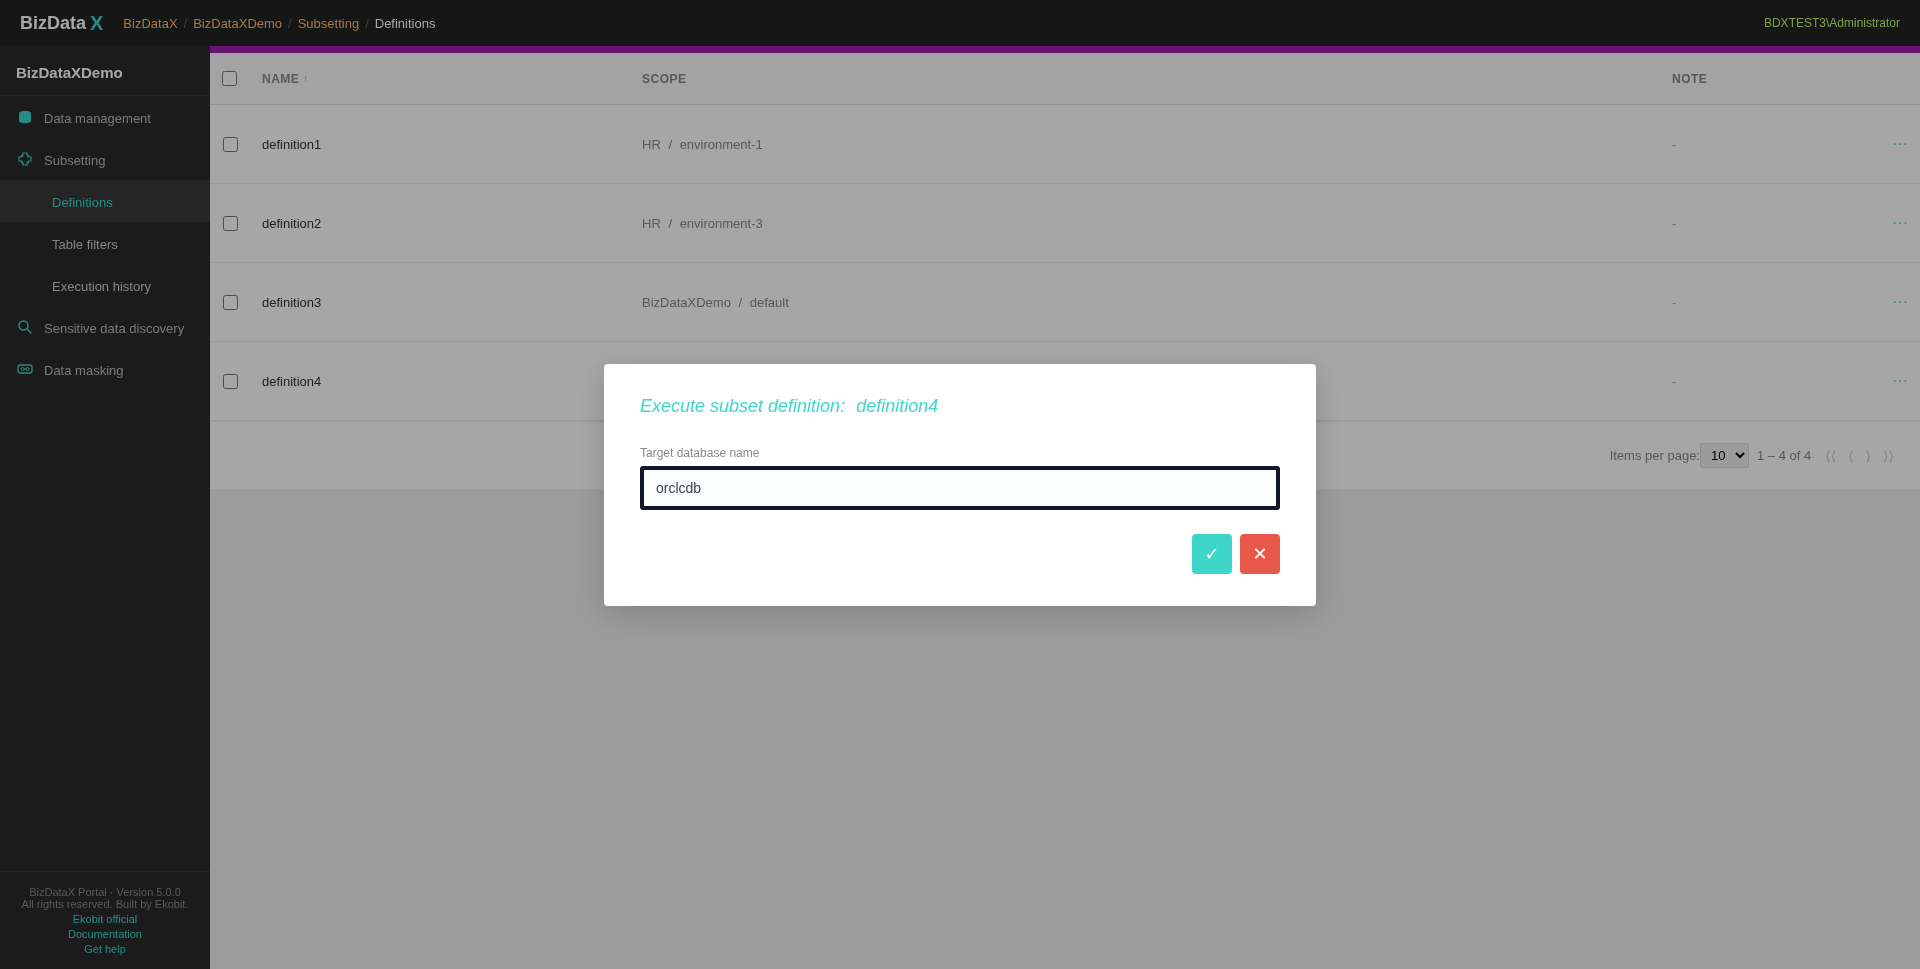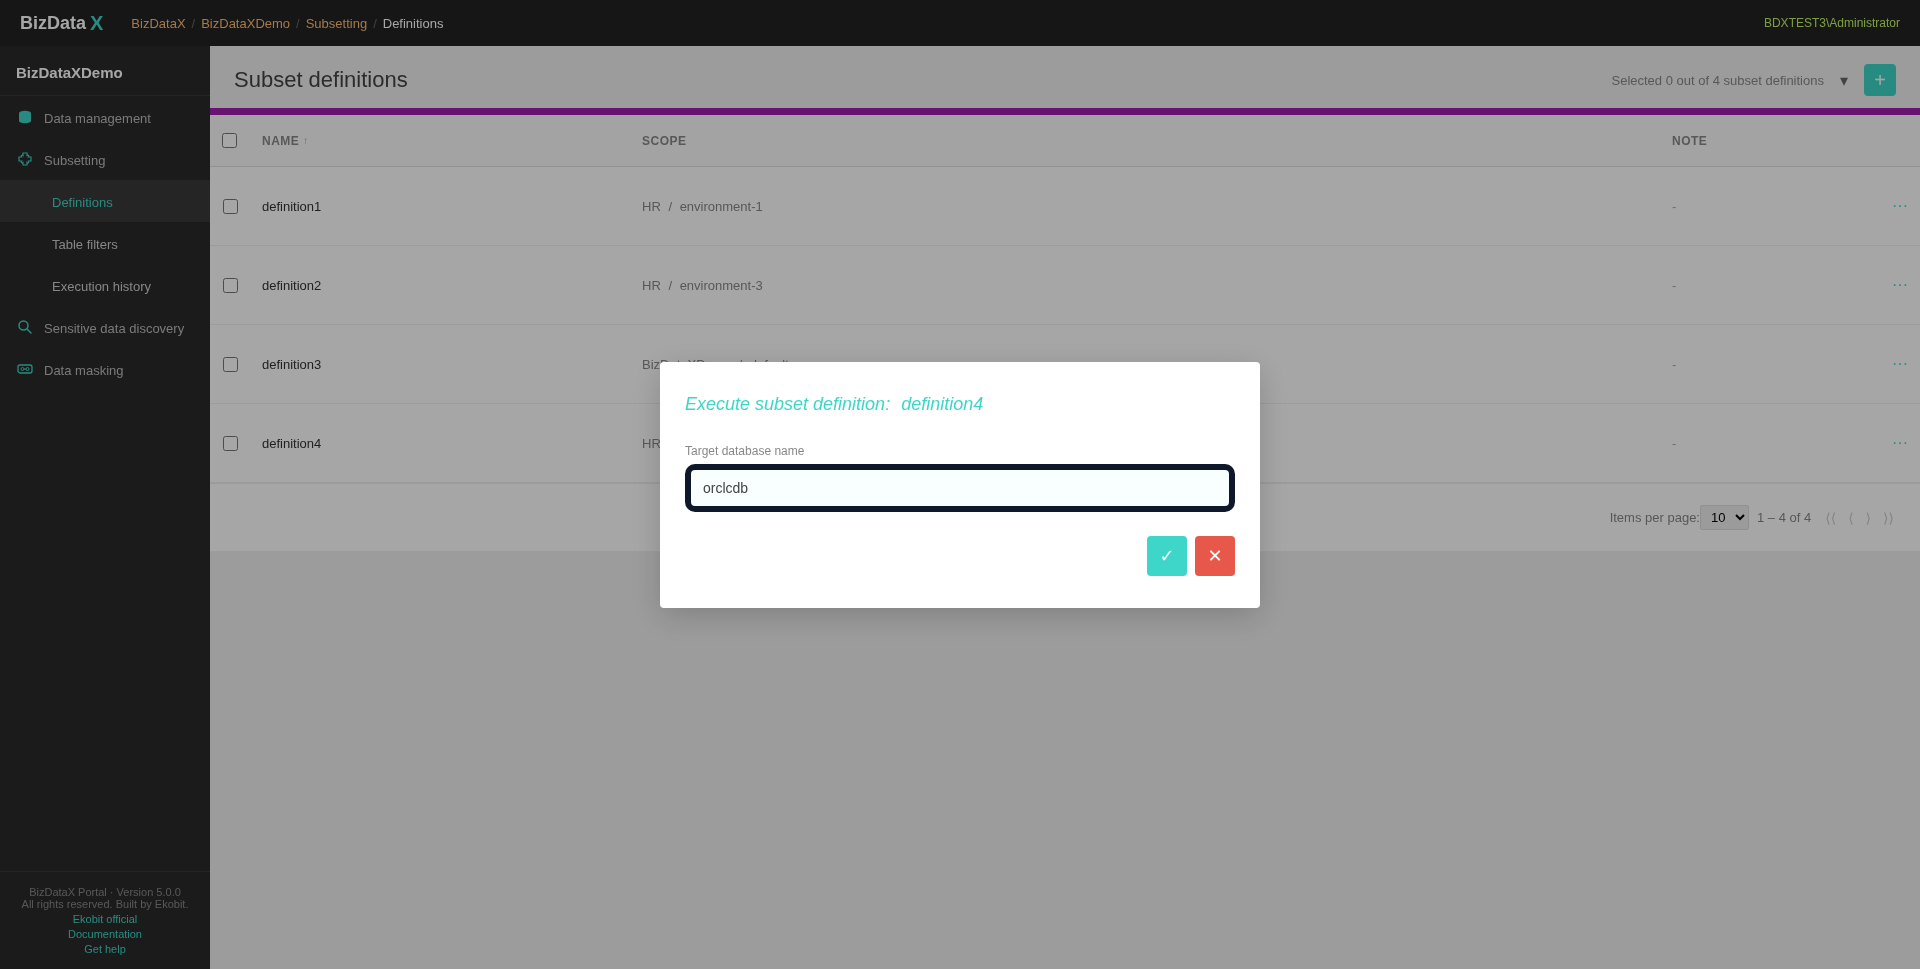--- a/index.html
+++ b/index.html
@@ -8,21 +8,21 @@
     
     .top-nav {
       background: #222;
       color: #ccc;
       height: 46px;
       display: flex;
       align-items: center;
       padding: 0 20px;
       justify-content: space-between;
     }
-    .top-nav-left { display: flex; align-items: center; gap: 8px; }
+    .top-nav-left { display: flex; align-items: center; }
     .logo { display: flex; align-items: center; gap: 4px; margin-right: 20px; }
     .logo-text { color: #fff; font-size: 18px; font-weight: 600; }
     .logo-x { color: #3dd6c8; font-size: 20px; font-weight: 700; }
     .breadcrumb { display: flex; align-items: center; gap: 6px; color: #bbb; font-size: 13px; }
     .breadcrumb a { color: #fdba74; text-decoration: none; }
     .breadcrumb .sep { color: #666; }
     .breadcrumb .current { color: #fff; }
     .top-nav-right { color: #bef264; font-size: 12px; }
 
     
@@ -187,43 +187,43 @@
       top: 0; left: 0; right: 0; bottom: 0;
       background: rgba(0,0,0,0.35);
       display: flex;
       align-items: center;
       justify-content: center;
       z-index: 1000;
     }
     .modal {
       background: #fff;
       border-radius: 4px;
-      width: 600px;
-      padding: 32px 25px;
+      width: 712px;
+      padding: 32px 36px;
       box-shadow: 0 8px 32px rgba(0,0,0,0.18);
     }
     .modal-title {
       font-size: 18px;
       font-weight: 300;
       color: #444;
       margin-bottom: 24px;
     }
     .modal-title span { color: #3dd6c8; font-style: italic; font-weight: 400; }
     .modal-field label {
       display: block;
       font-size: 12px;
       color: #888;
       margin-bottom: 6px;
       margin-top: 29px;
     }
     .modal-field input {
       width: 100%;
       padding: 10px 12px;
-      border: 6px solid #0f172a;
-      border-radius: 10px;
+      border: 4px solid #0f172a;
+      border-radius: 3px;
       font-size: 14px;
       color: #444;
       outline: none;
       background: #f9fefe;
     }
     .modal-actions {
       display: flex;
       justify-content: flex-end;
       gap: 8px;
       margin-top: 24px;
@@ -349,28 +349,20 @@
       <div>BizDataX Portal · Version 5.0.0</div>
       <div>All rights reserved. Built by Ekobit.</div>
       <a href="#">Ekobit official</a>
       <a href="#">Documentation</a>
       <a href="#">Get help</a>
     </div>
   </aside>
 
   <main class="main">
 
-    <div class="main-header">
-      <h1 class="main-title">Subset definitions</h1>
-      <div class="main-header-right">
-        <span class="selection-info">Selected 0 out of 4 subset definitions</span>
-        <button class="filter-btn" title="Filter">▾</button>
-        <button class="add-btn">+</button>
-      </div>
-    </div>
 
     <div class="table-container">
       <div class="table-header">
         <div class="table-header-cell">
           <input type="checkbox" style="">
         </div>
         <div class="table-header-cell">
           <span>NAME</span>
           <span class="sort-icon">↑</span>
         </div>

